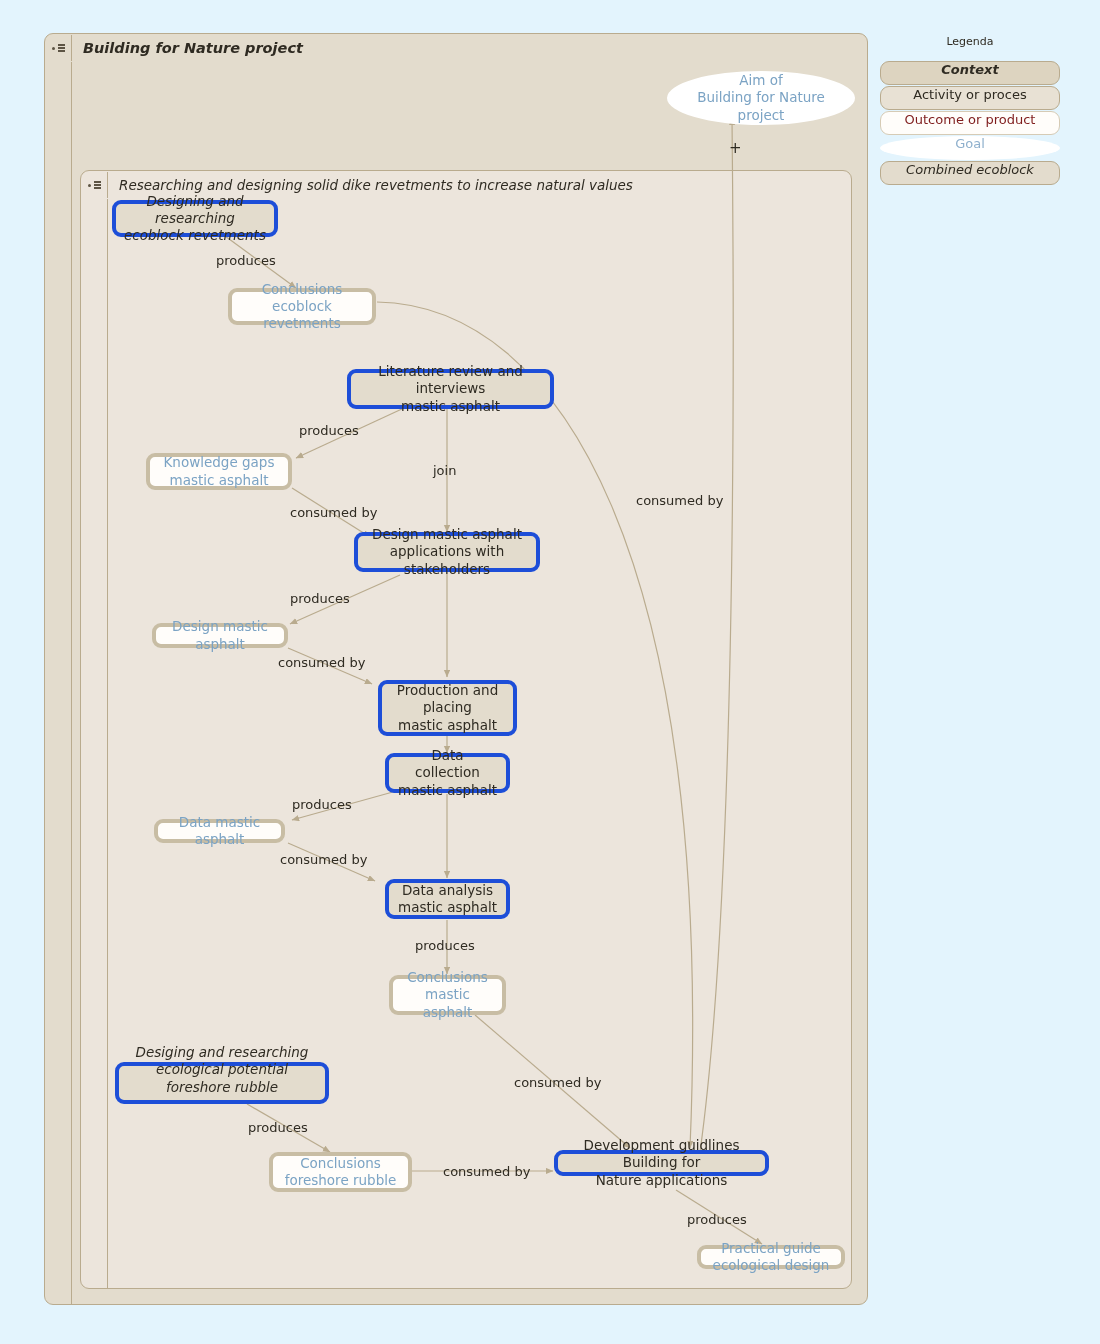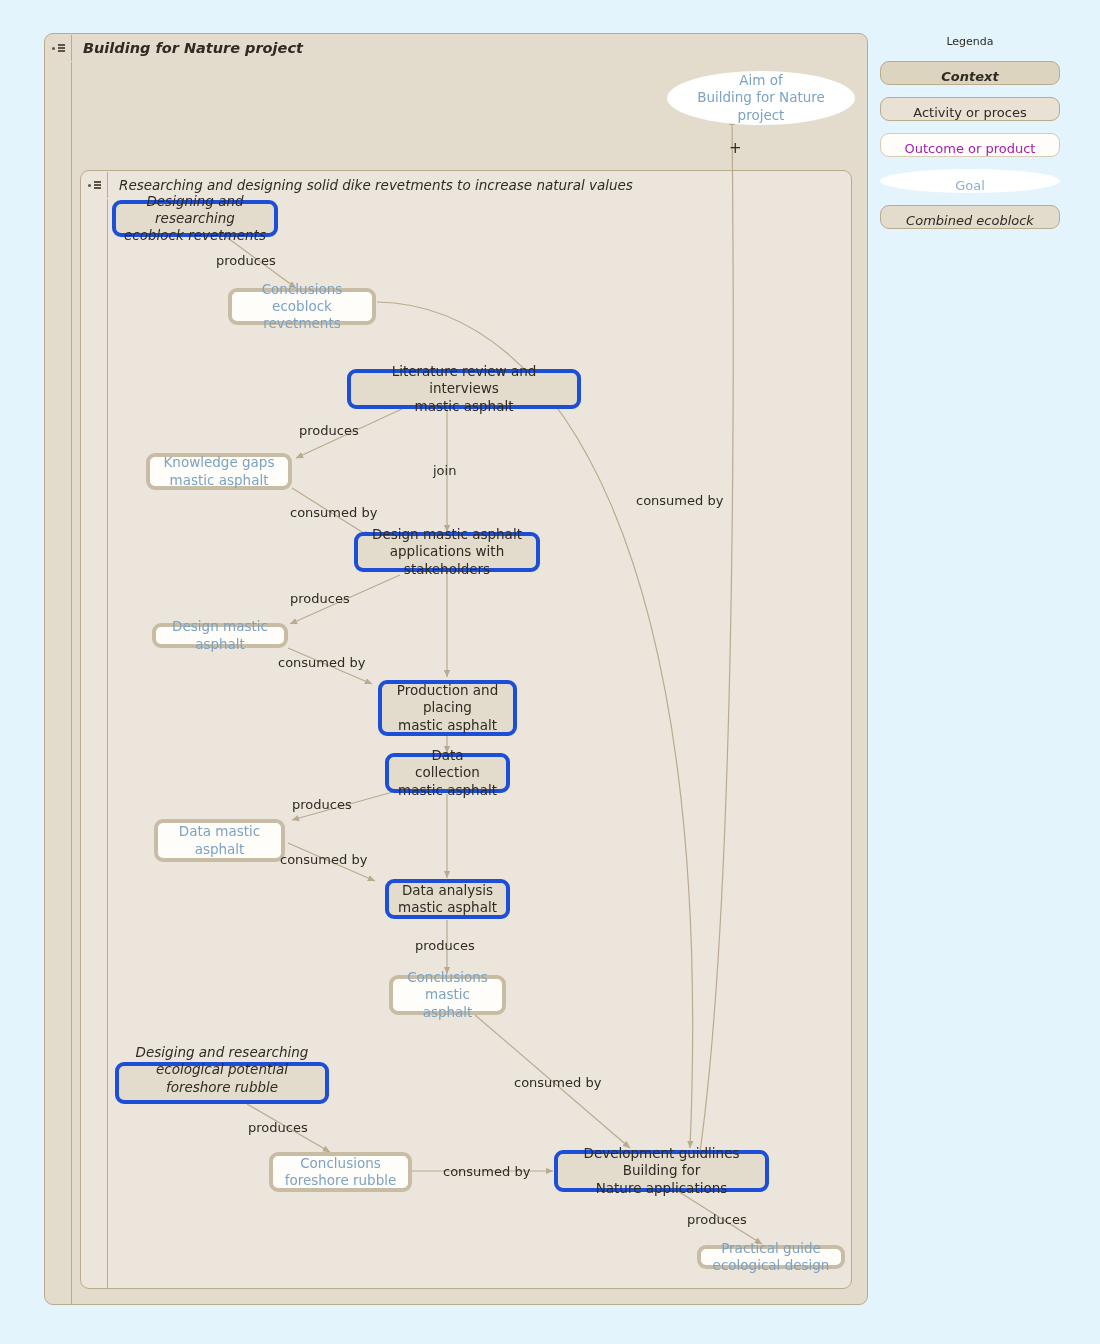--- a/index.html
+++ b/index.html
@@ -151,32 +151,32 @@
     width: 180px;
   }
   .legend-title {
     text-align: center;
     font-size: 11px;
     color: #2f2b22;
     margin-bottom: 13px;
   }
   .legend-item {
     height: 24px;
-    margin-bottom: 12px;
+    margin-bottom: 1px;
     border: 1px solid #b9ab8e;
     border-radius: 9px;
     display: flex;
-    align-items: flex-end;
+    align-items: flex-start;
     justify-content: center;
     font-size: 13px;
     box-sizing: border-box;
   }
   .lg-context  { background:#ddd4c0; color:#2f2b22; font-weight:bold; font-style:italic; }
   .lg-activity { background:#e8e1d4; color:#2f2b22; }
-  .lg-product  { background:#fffdfa; color:#a21caf; border-color:#d6cbb5; }
+  .lg-product  { background:#fffdfa; color:#7f1d1d; border-color:#d6cbb5; }
   .lg-goal     { background:#ffffff; color:#8fb0cd; border:none; border-radius:50%; }
   .lg-combined { background:#e3dccd; color:#2f2b22; font-style:italic; }
 
   svg.edges {
     position: absolute;
     left: 0; top: 0;
     width: 1100px; height: 1344px;
     pointer-events: none;
   }
 </style>
@@ -278,21 +278,21 @@
     </span>
   </div>
 
   <div class="node n-product" style="left:228px; top:288px; width:148px; height:37px;">
     <span>
       <span>Conclusions</span><br>
       <span>ecoblock revetments</span>
     </span>
   </div>
 
-  <div class="node n-activity" style="left:347px; top:369px; width:234px; height:40px;">
+  <div class="node n-activity" style="left:347px; top:369px; width:207px; height:40px;">
     <span>
       <span>Literature review and interviews</span><br>
       <span>mastic asphalt</span>
     </span>
   </div>
 
   <div class="node n-product" style="left:146px; top:453px; width:146px; height:37px;">
     <span>
       <span>Knowledge gaps</span><br>
       <span>mastic asphalt</span>
@@ -317,21 +317,21 @@
     </span>
   </div>
 
   <div class="node n-activity" style="left:385px; top:753px; width:125px; height:40px;">
     <span>
       <span>Data collection</span><br>
       <span>mastic asphalt</span>
     </span>
   </div>
 
-  <div class="node n-product" style="left:154px; top:819px; width:131px; height:43px;">
+  <div class="node n-product" style="left:154px; top:819px; width:131px; height:24px;">
     <span>Data mastic asphalt</span>
   </div>
 
   <div class="node n-activity" style="left:385px; top:879px; width:125px; height:40px;">
     <span>
       <span>Data analysis</span><br>
       <span>mastic asphalt</span>
     </span>
   </div>
 
@@ -349,21 +349,21 @@
     </span>
   </div>
 
   <div class="node n-product" style="left:269px; top:1152px; width:143px; height:40px;">
     <span>
       <span>Conclusions</span><br>
       <span>foreshore rubble</span>
     </span>
   </div>
 
-  <div class="node n-activity" style="left:554px; top:1150px; width:215px; height:42px;">
+  <div class="node n-activity" style="left:554px; top:1150px; width:215px; height:26px;">
     <span>
       <span>Development guidlines Building for</span><br>
       <span>Nature applications</span>
     </span>
   </div>
 
   <div class="node n-product" style="left:697px; top:1245px; width:148px; height:24px;">
     <span>
       <span>Practical guide</span><br>
       <span>ecological design</span>

